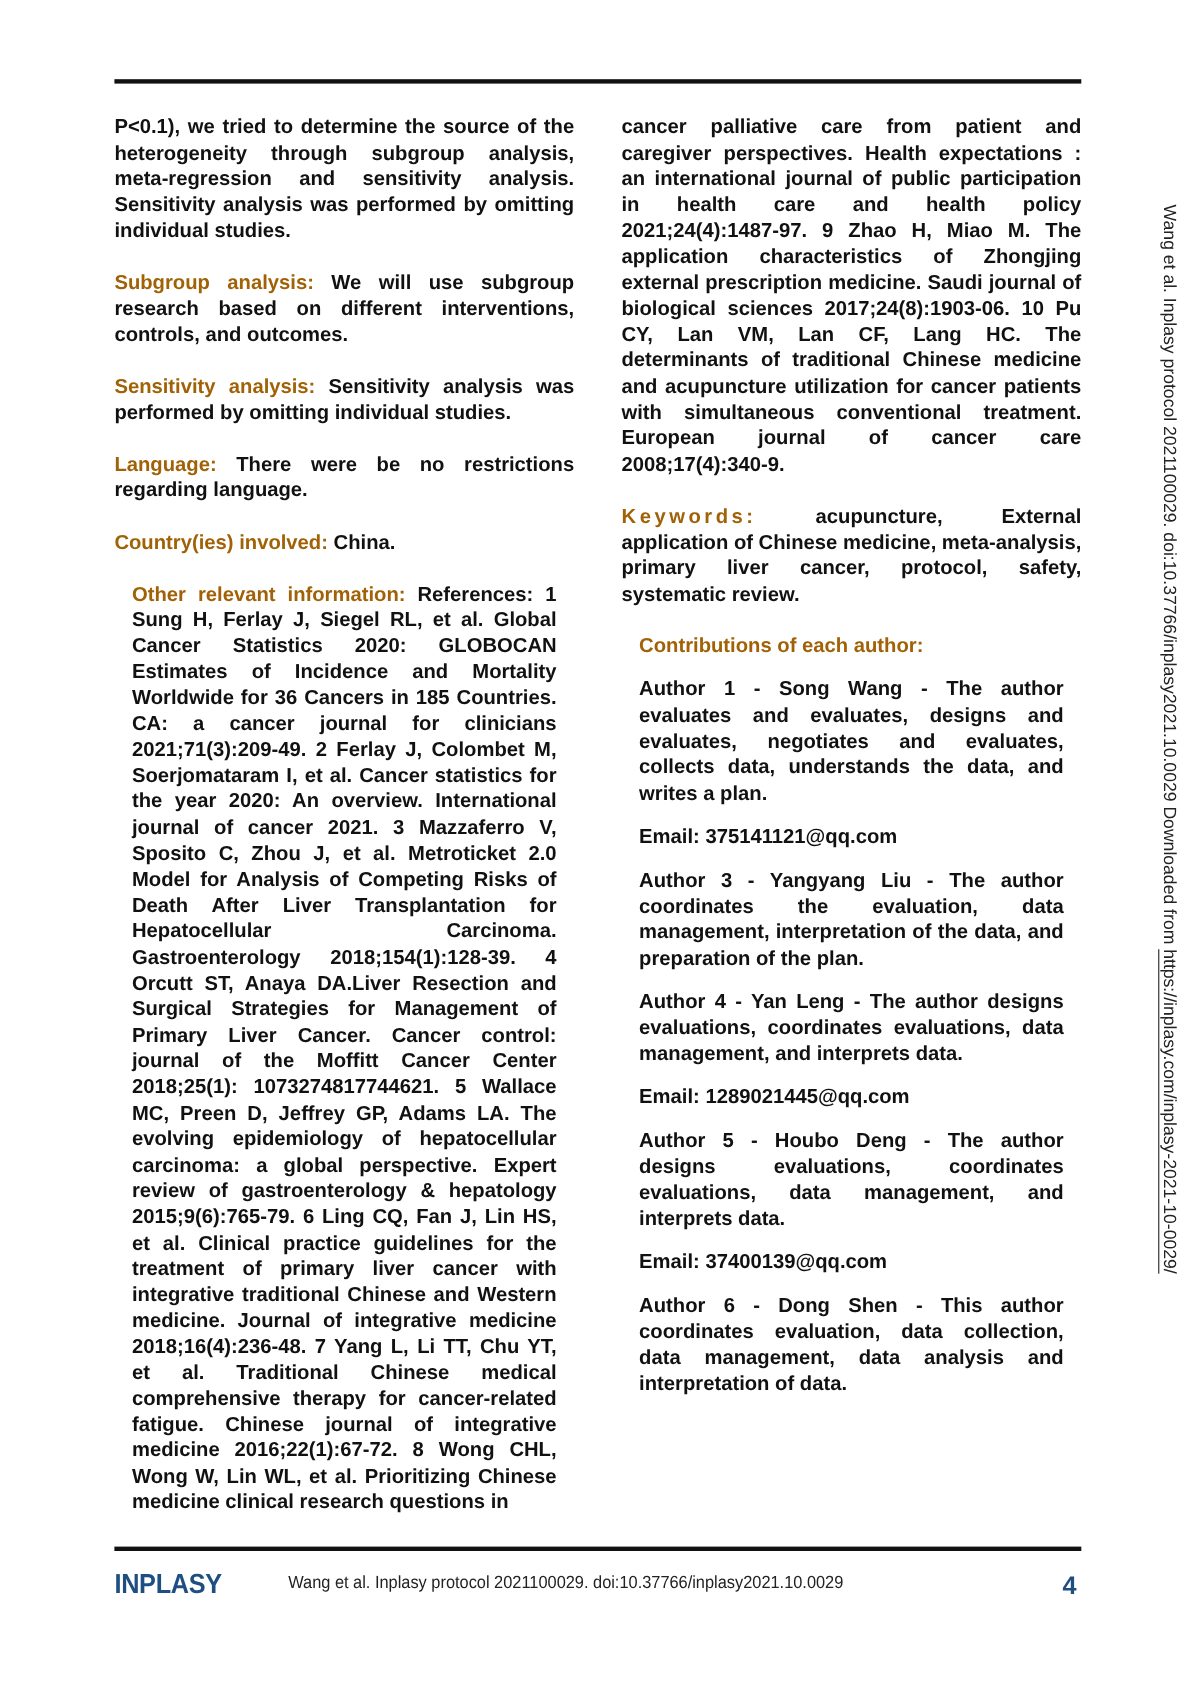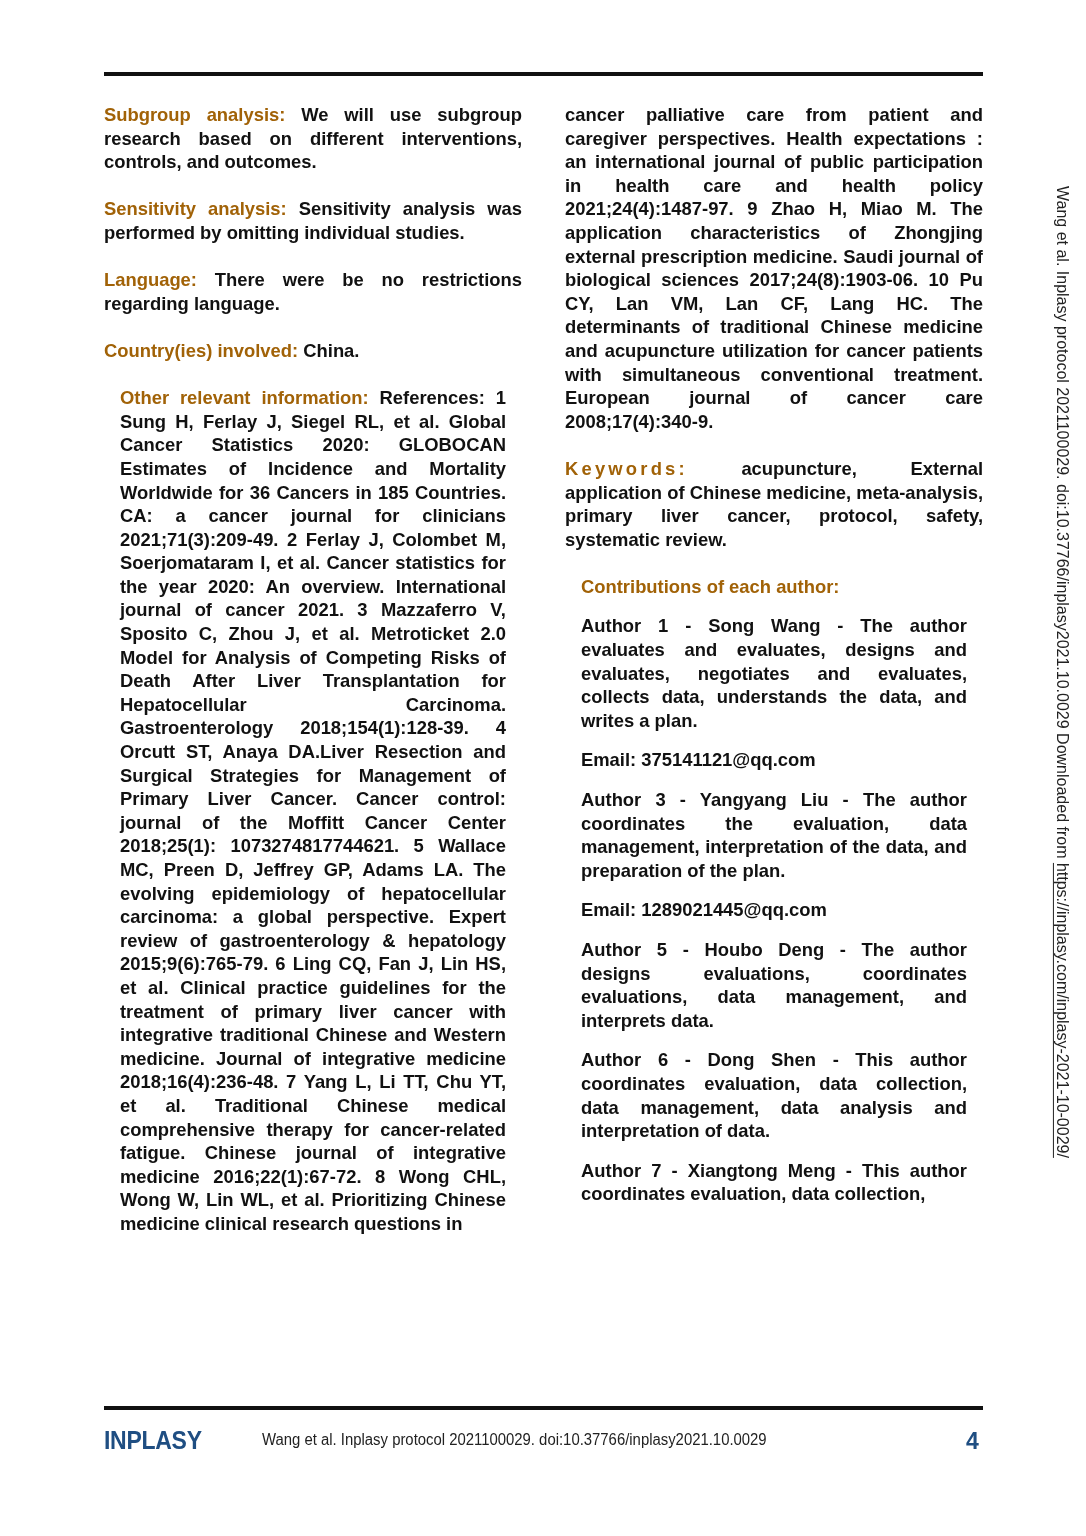--- a/index.html
+++ b/index.html
@@ -24,39 +24,41 @@
   .side { position: absolute; left: 1052px; top: 186px; writing-mode: vertical-rl; font-size: 16px;
           color: #222; white-space: nowrap; line-height: 20px; }
   .side a { color: #222; text-decoration: underline; }
 </style>
 </head>
 <body>
 
 <div class="rule top"></div>
 
 <div class="col left">
+  <p>P&lt;0.1), we tried to determine the source of the heterogeneity through subgroup analysis, meta-regression and sensitivity analysis. Sensitivity analysis was performed by omitting individual studies.</p>
   <p><span class="label">Subgroup analysis:</span><span> We will use subgroup research based on different interventions, controls, and outcomes.</span></p>
   <p><span class="label">Sensitivity analysis:</span><span> Sensitivity analysis was performed by omitting individual studies.</span></p>
   <p><span class="label">Language:</span><span> There were be no restrictions regarding language.</span></p>
   <p><span class="label">Country(ies) involved:</span><span> China.</span></p>
   <p class="tight"><span class="label">Other relevant information:</span><span> References: 1 Sung H, Ferlay J, Siegel RL, et al. Global Cancer Statistics 2020: GLOBOCAN Estimates of Incidence and Mortality Worldwide for 36 Cancers in 185 Countries. CA: a cancer journal for clinicians 2021;71(3):209-49. 2 Ferlay J, Colombet M, Soerjomataram I, et al. Cancer statistics for the year 2020: An overview. International journal of cancer 2021. 3 Mazzaferro V, Sposito C, Zhou J, et al. Metroticket 2.0 Model for Analysis of Competing Risks of Death After Liver Transplantation for Hepatocellular Carcinoma. Gastroenterology 2018;154(1):128-39. 4 Orcutt ST, Anaya DA.Liver Resection and Surgical Strategies for Management of Primary Liver Cancer. Cancer control: journal of the Moffitt Cancer Center 2018;25(1): 1073274817744621. 5 Wallace MC, Preen D, Jeffrey GP, Adams LA. The evolving epidemiology of hepatocellular carcinoma: a global perspective. Expert review of gastroenterology &amp; hepatology 2015;9(6):765-79. 6 Ling CQ, Fan J, Lin HS, et al. Clinical practice guidelines for the treatment of primary liver cancer with integrative traditional Chinese and Western medicine. Journal of integrative medicine 2018;16(4):236-48. 7 Yang L, Li TT, Chu YT, et al. Traditional Chinese medical comprehensive therapy for cancer-related fatigue. Chinese journal of integrative medicine 2016;22(1):67-72. 8 Wong CHL, Wong W, Lin WL, et al. Prioritizing Chinese medicine clinical research questions in</span></p>
 </div>
 
 <div class="col right">
   <p>cancer palliative care from patient and caregiver perspectives. Health expectations : an international journal of public participation in health care and health policy 2021;24(4):1487-97. 9 Zhao H, Miao M. The application characteristics of Zhongjing external prescription medicine. Saudi journal of biological sciences 2017;24(8):1903-06. 10 Pu CY, Lan VM, Lan CF, Lang HC. The determinants of traditional Chinese medicine and acupuncture utilization for cancer patients with simultaneous conventional treatment. European journal of cancer care 2008;17(4):340-9.</p>
   <p><span class="label spaced">Keywords:</span><span> acupuncture, External application of Chinese medicine, meta-analysis, primary liver cancer, protocol, safety, systematic review.</span></p>
   <p class="tight label">Contributions of each author:</p>
   <div>
     <p class="tight">Author 1 - Song Wang - The author evaluates and evaluates, designs and evaluates, negotiates and evaluates, collects data, understands the data, and writes a plan.</p>
     <p class="tight">Email: 375141121@qq.com</p>
     <p class="tight">Author 3 - Yangyang Liu - The author coordinates the evaluation, data management, interpretation of the data, and preparation of the plan.</p>
+    <p class="tight">Author 4 - Yan Leng - The author designs evaluations, coordinates evaluations, data management, and interprets data.</p>
     <p class="tight">Email: 1289021445@qq.com</p>
     <p class="tight">Author 5 - Houbo Deng - The author designs evaluations, coordinates evaluations, data management, and interprets data.</p>
+    <p class="tight">Email: 37400139@qq.com</p>
     <p class="tight">Author 6 - Dong Shen - This author coordinates evaluation, data collection, data management, data analysis and interpretation of data.</p>
-    <p class="tight">Author 7 - Xiangtong Meng - This author coordinates evaluation, data collection,</p>
   </div>
 </div>
 
 <div class="rule bottom"></div>
 <div class="footer-brand">INPLASY</div>
 <div class="footer-cite">Wang et al. Inplasy protocol 2021100029. doi:10.37766/inplasy2021.10.0029</div>
 <div class="footer-page">4</div>
 
 <div class="side"><span>Wang et al. Inplasy protocol 2021100029. doi:10.37766/inplasy2021.10.0029 Downloaded from </span><a>https://inplasy.com/inplasy-2021-10-0029/</a></div>
 

